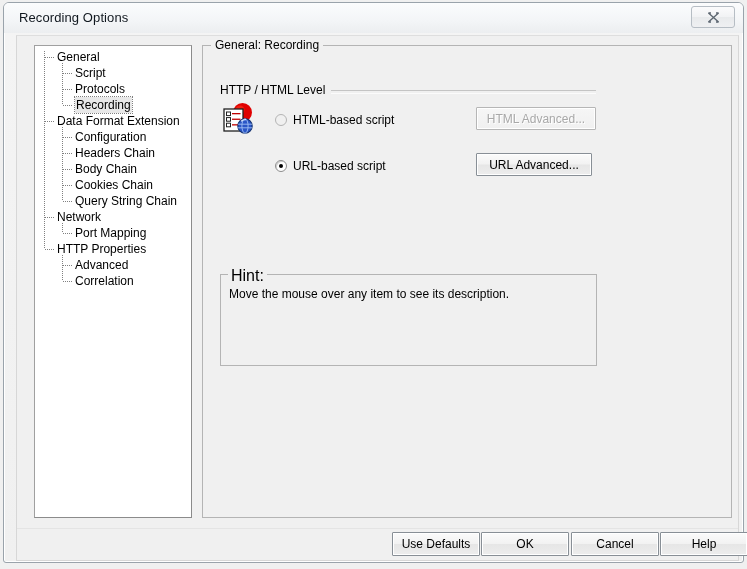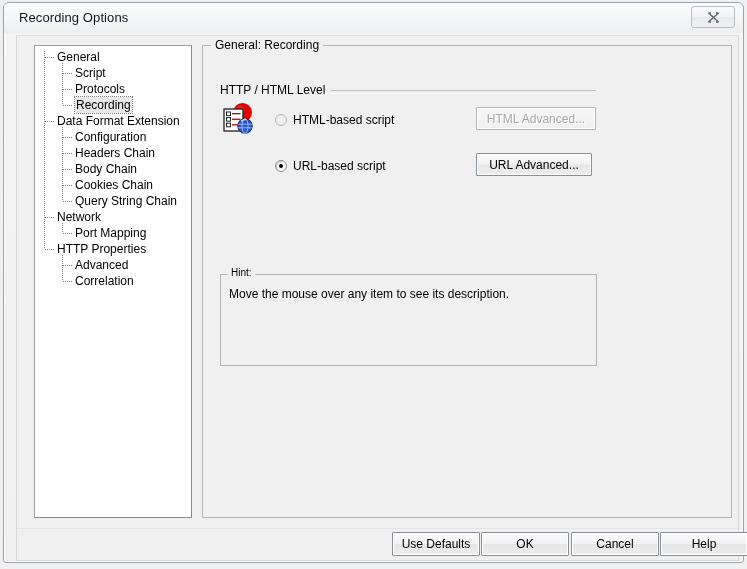--- a/index.html
+++ b/index.html
@@ -265,21 +265,21 @@
     box-sizing: border-box;
     border: 1px solid #b4b4b4;
     background: #f0f0f0;
   }
   .hint-legend {
     position: absolute;
     left: 7px;
     top: -8px;
     padding: 0 3px;
     background: #f0f0f0;
-    font-size: 10px;
+    font-size: 16px;
     color: #000000;
   }
   .hint-text {
     position: absolute;
     left: 8px;
     top: 12px;
     font-size: 12px;
     color: #000000;
     white-space: nowrap;
   }

